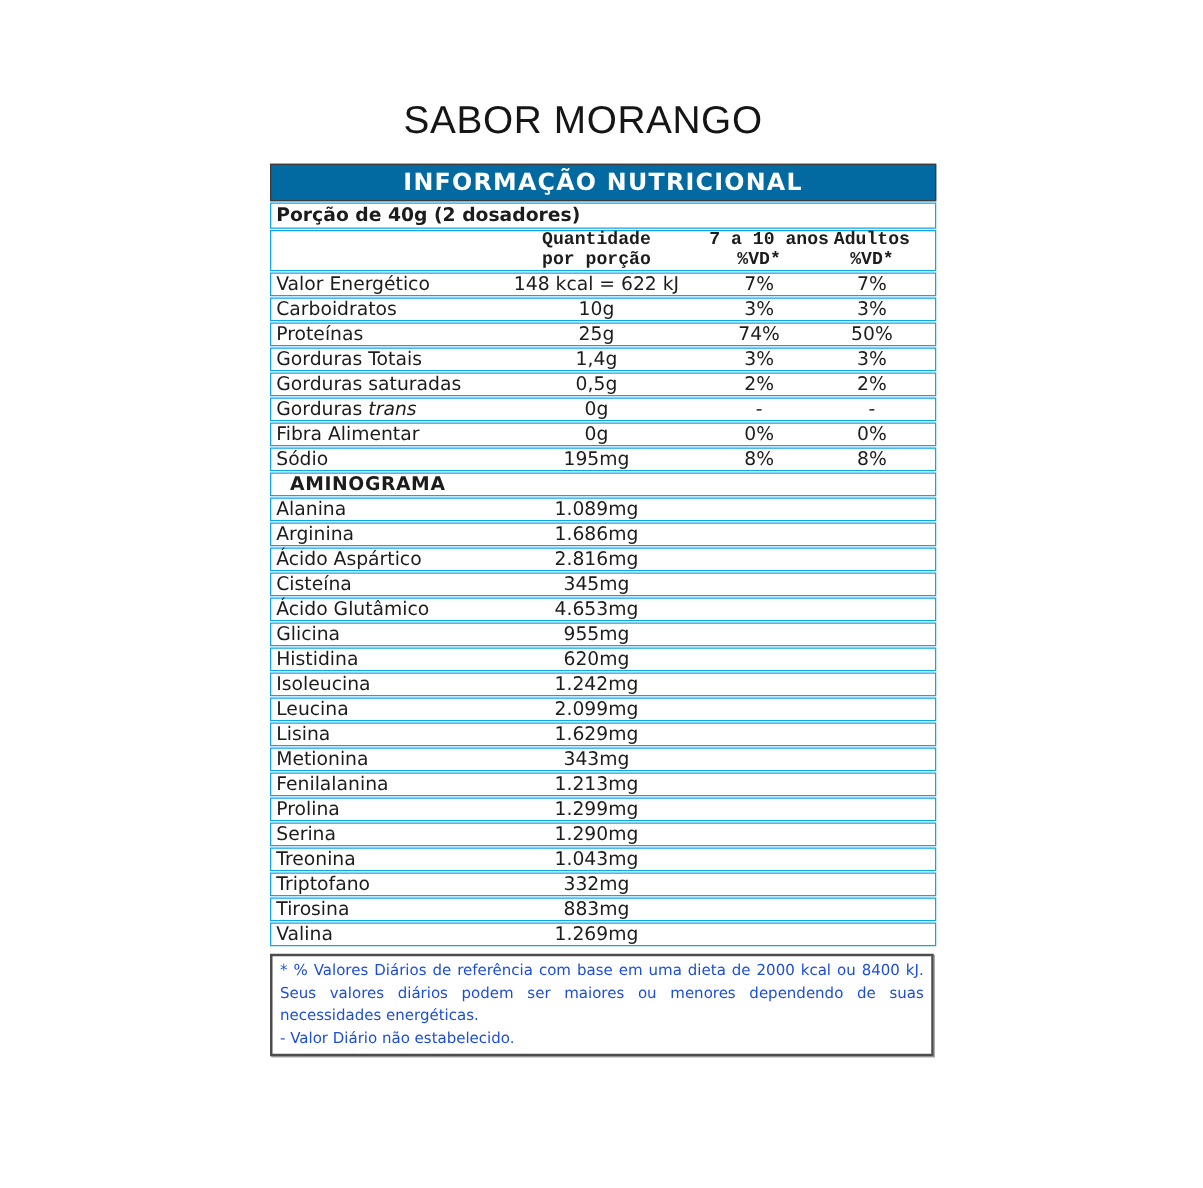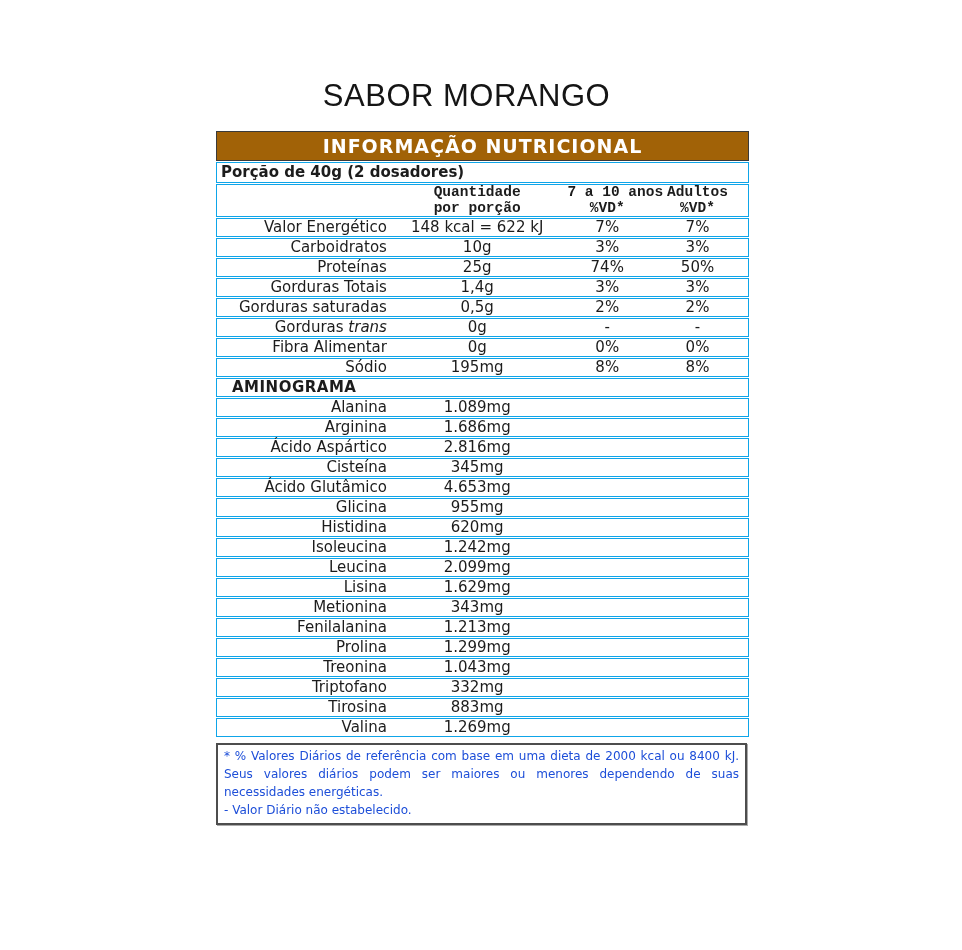--- a/index.html
+++ b/index.html
@@ -31,21 +31,21 @@
   .colhead {
     height:33px; display:grid; grid-template-columns:32% 34% 15% 19%;
     font-weight:bold; font-size:14.5px; line-height:15.5px;
   }
   .colhead .cell { text-align:center;font-family:Liberation Mono, monospace; }
   .data-row {
     height:19px; display:grid; grid-template-columns:32% 34% 15% 19%;
     font-size:15px; line-height:17px;
   }
   .cell { overflow:visible; white-space:nowrap; }
-  .cell.label { text-align:right; padding-left:4px; }
+  .cell.label { text-align:left; padding-left:4px; }
   .cell.center { text-align:center; }
   .amino-head {
     height:19px; line-height:17px; font-weight:bold; font-size:15px;
     letter-spacing:0.5px; padding-left:15px;
   }
   .footer {
     box-sizing:border-box; width:531px; margin-top:6px;
     border:2px solid #4d4d4d; padding:2px 6px 4px 6px;
     font-size:12px; line-height:18px; color:#1d4ed8;
     box-shadow:1px 1px 0 #aaaaaa;
@@ -55,21 +55,21 @@
 </style>
 </head>
 <body>
 
 <div class="sheet">
 
   <div class="title">SABOR MORANGO</div>
 
   <div class="ntable">
 
-    <div class="bar" style="background: #a16207; color: rgb(255, 255, 255);">INFORMAÇÃO NUTRICIONAL</div>
+    <div class="bar" style="background: #0369a1; color: rgb(255, 255, 255);">INFORMAÇÃO NUTRICIONAL</div>
 
     <div class="row porcao">Porção de 40g (2 dosadores)</div>
 
     <div class="row colhead">
       <div class="cell"></div>
       <div class="cell center">
         <span>Quantidade</span><br>
         <span>por porção</span>
       </div>
       <div class="cell center">
@@ -208,20 +208,26 @@
           <div class="cell center"></div>
           <div class="cell center"></div>
         </div>
         <div class="row data-row">
           <div class="cell label">Prolina</div>
           <div class="cell center">1.299mg</div>
           <div class="cell center"></div>
           <div class="cell center"></div>
         </div>
         <div class="row data-row">
+          <div class="cell label">Serina</div>
+          <div class="cell center">1.290mg</div>
+          <div class="cell center"></div>
+          <div class="cell center"></div>
+        </div>
+        <div class="row data-row">
           <div class="cell label">Treonina</div>
           <div class="cell center">1.043mg</div>
           <div class="cell center"></div>
           <div class="cell center"></div>
         </div>
         <div class="row data-row">
           <div class="cell label">Triptofano</div>
           <div class="cell center">332mg</div>
           <div class="cell center"></div>
           <div class="cell center"></div>

